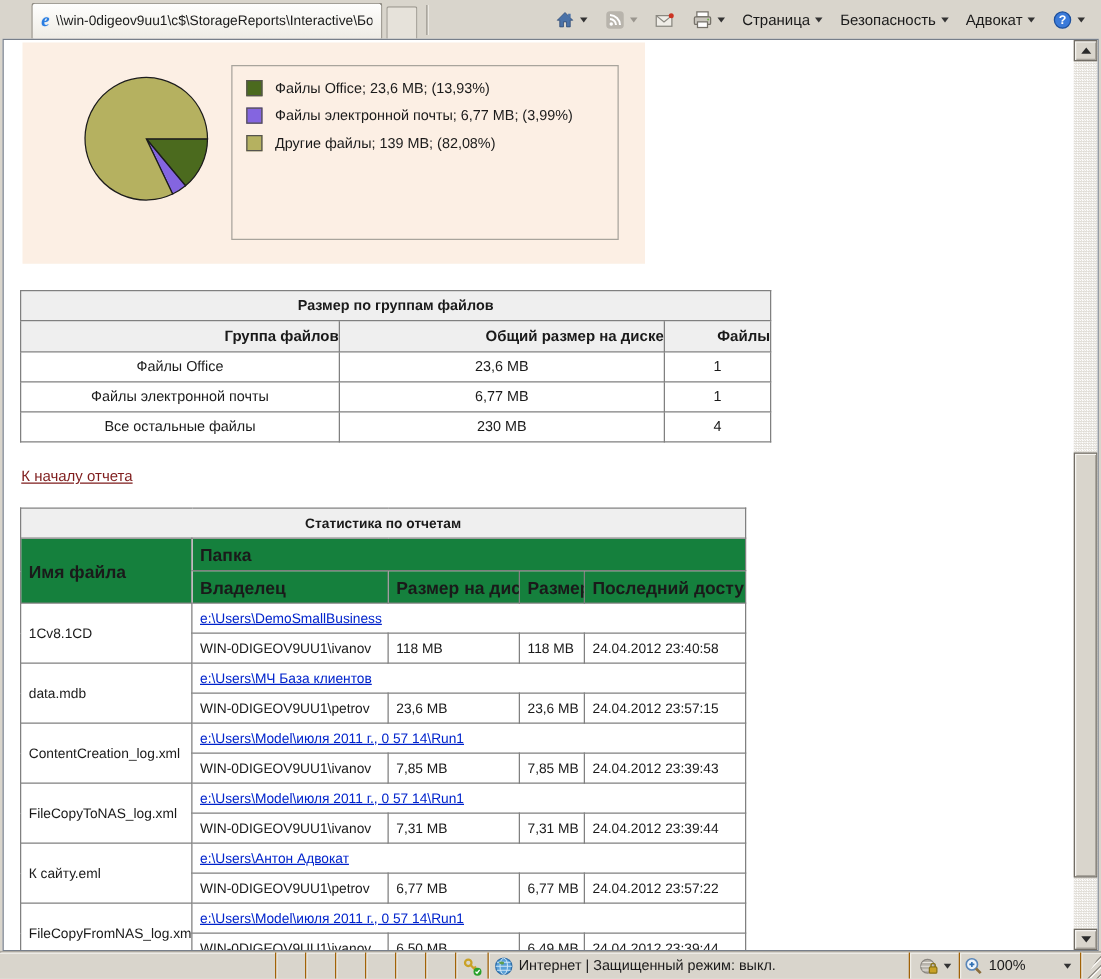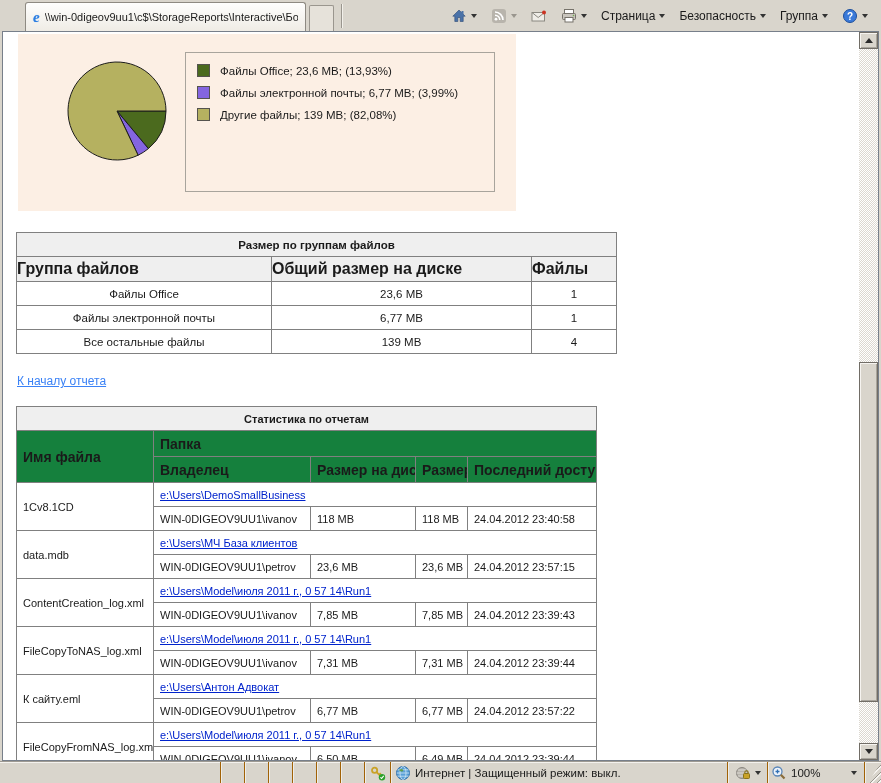--- a/index.html
+++ b/index.html
@@ -50,24 +50,24 @@
   }
   .legend-item { display:flex; align-items:center; gap:10px; margin-bottom:9px; }
   .legend-marker { width:13px; height:13px; border:1px solid #55534e; flex:0 0 13px; }
   .legend-label { font-size:11.5px; }
 
   
   table { border-collapse:collapse; table-layout:fixed; }
   td, th { border:1px solid #808080; font-weight:normal; overflow:hidden; white-space:nowrap; }
   .t-title { background:#efefef; font-weight:bold; text-align:center; font-size:12.5px; height:25px; }
   .t1 { position:absolute; left:13px; top:200px; width:600px; }
-  .t1 th { background:#efefef; font-weight:bold; text-align:left; height:25px; font-size:16px; }
+  .t1 th { background:#efefef; font-weight:bold; text-align:right; height:25px; font-size:12px; }
   .t1 td { text-align:center; height:24px; font-size:11.5px; }
 
-  .back-link { position:absolute; left:14px; top:342px; font-size:12px; color:#3b82f6; text-decoration:underline; }
+  .back-link { position:absolute; left:14px; top:342px; font-size:12px; color:#7f1d1d; text-decoration:underline; }
 
   .t2 { position:absolute; left:13px; top:374px; width:580px; }
   .t2 .t-title { height:24px; }
   .t2 th { background:#15803d; font-weight:bold; text-align:left; padding:0 6px; height:26px; font-size:14px; }
   .t2 td { height:24px; font-size:11px; padding:0 6px; }
   .t2 a { color:#0023cc; }
 
   
   .scrollbar { position:absolute; right:0; top:0; width:19px; height:728px;
     background:conic-gradient(#ffffff 0 25%, #dcd8d0 0 50%, #ffffff 0 75%, #dcd8d0 0); background-size:2px 2px; }
@@ -143,21 +143,21 @@
     </div>
     <div class="cmd-btn">
       <span class="cmd-label">Страница</span>
       <span class="caret"></span>
     </div>
     <div class="cmd-btn">
       <span class="cmd-label">Безопасность</span>
       <span class="caret"></span>
     </div>
     <div class="cmd-btn">
-      <span class="cmd-label">Группа</span>
+      <span class="cmd-label">Адвокат</span>
       <span class="caret"></span>
     </div>
     <div class="cmd-btn">
       <svg class="icon16" viewBox="0 0 16 16">
           <circle cx="8" cy="8" r="6.5" fill="#3a7ad9" stroke="#1d4f9c"></circle>
           <text x="8" y="11.5" text-anchor="middle" font-size="10" font-weight="bold" fill="#fff" font-family="Liberation Sans, sans-serif">?</text>
         </svg>
       <span class="caret"></span>
     </div>
   </div>
@@ -210,21 +210,21 @@
             <td>23,6 MB</td>
             <td>1</td>
           </tr>
           <tr>
             <td>Файлы электронной почты</td>
             <td>6,77 MB</td>
             <td>1</td>
           </tr>
           <tr>
             <td>Все остальные файлы</td>
-            <td>139 MB</td>
+            <td>230 MB</td>
             <td>4</td>
           </tr>
         </tbody>
     </table>
 
     <a href="#" class="back-link">К началу отчета</a>
 
     <table class="t2">
       <colgroup>
           <col style="width:137px">

